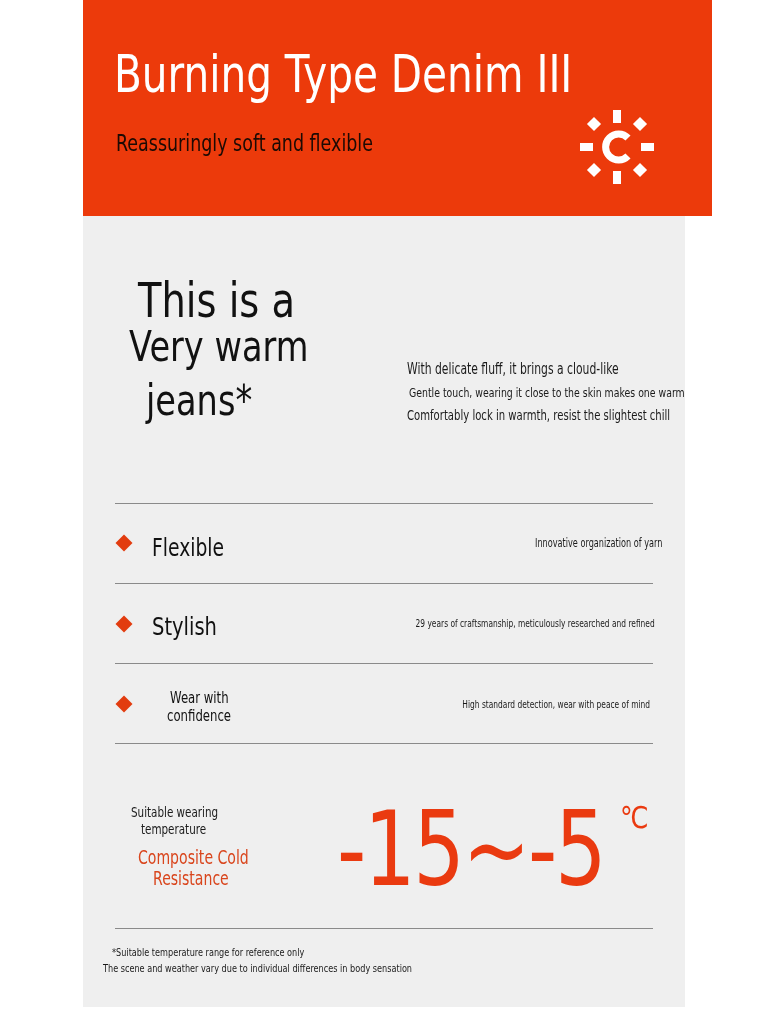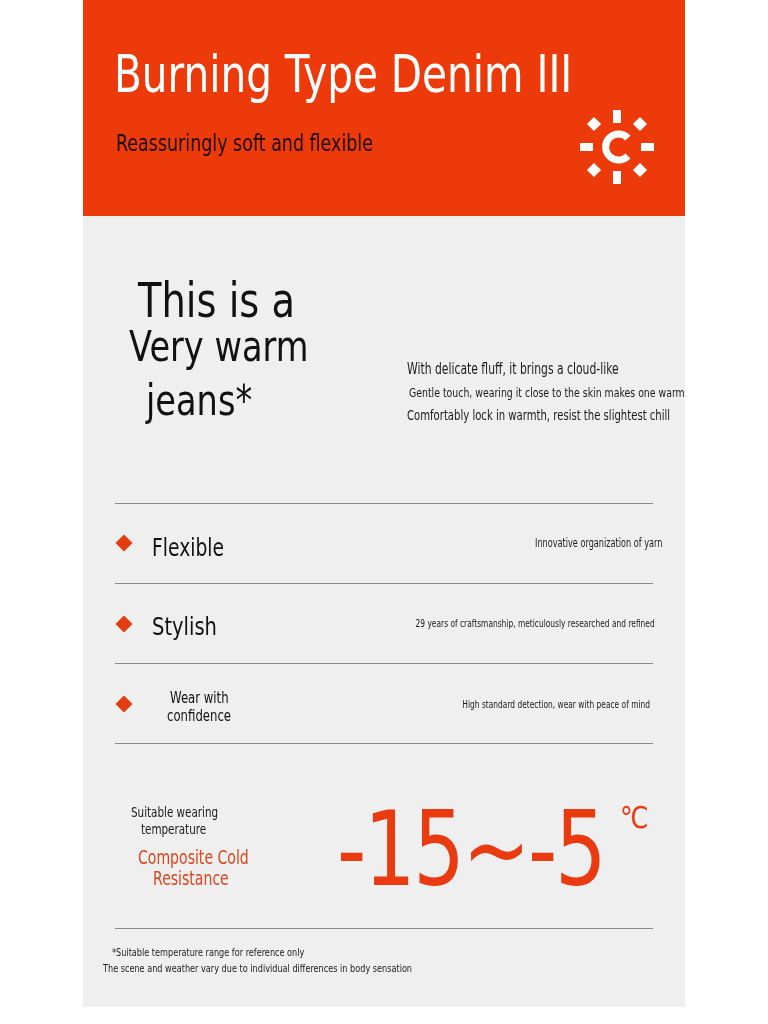--- a/index.html
+++ b/index.html
@@ -1,18 +1,18 @@
 <!DOCTYPE html>
 <html><head>
 <meta charset="utf-8">
 <style>
   html,body{margin:0;padding:0;background:#ffffff;}
   body{width:768px;height:1024px;position:relative;overflow:hidden;font-family:"Liberation Sans", sans-serif;}
   .panel{position:absolute;left:83px;top:0;width:602px;height:1007px;background:#efefef;}
-  .header{position:absolute;left:0;top:0;width:602px;height:216px;background:#ec3a0b;}
+  .header{position:absolute;left:0;top:0;width:602px;height:216px;background:#ec3a0b;padding-left:27px;}
   .title{position:absolute;left:31px;top:44px;font-size:52px;color:#fff;font-family:"DejaVu Sans", sans-serif;transform:scaleX(0.78);transform-origin:left top;white-space:nowrap;letter-spacing:0px;}
   .subtitle{position:absolute;left:33px;top:130px;font-size:23px;color:#1c0a04;font-family:"DejaVu Sans", sans-serif;transform:scaleX(0.76);transform-origin:left top;white-space:nowrap;}
   .sun{position:absolute;left:495px;top:108px;width:78px;height:78px;}
   .big{position:absolute;font-family:"DejaVu Sans", sans-serif;color:#111;transform:scaleX(0.8);transform-origin:left top;white-space:nowrap;}
   .desc{position:absolute;font-family:"DejaVu Sans", sans-serif;color:#1a1a1a;transform:scaleX(0.72);transform-origin:left top;white-space:nowrap;}
   .rule{position:absolute;left:32px;width:538px;height:1px;background:#8a8a8a;}
   .diamond{position:absolute;width:12px;height:12px;background:#e23c0f;transform:rotate(45deg);}
   .feat{position:absolute;font-family:"DejaVu Sans", sans-serif;color:#111;transform:scaleX(0.78);transform-origin:left top;white-space:nowrap;}
   .featdesc{position:absolute;font-family:"DejaVu Sans", sans-serif;color:#1a1a1a;transform:scaleX(0.68);transform-origin:right top;white-space:nowrap;text-align:right;}
   .small{position:absolute;font-family:"DejaVu Sans", sans-serif;color:#1a1a1a;white-space:nowrap;transform:scaleX(0.74);transform-origin:left top;}

